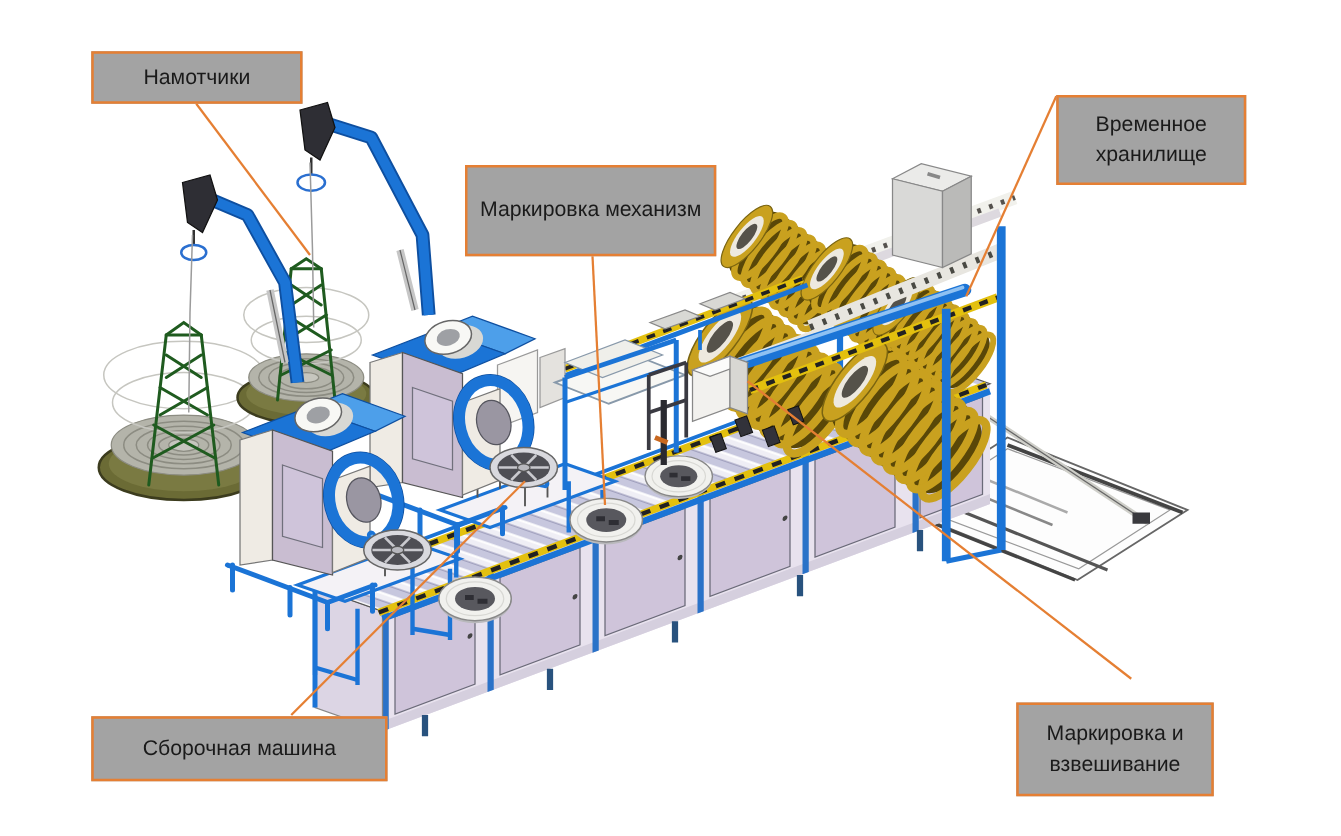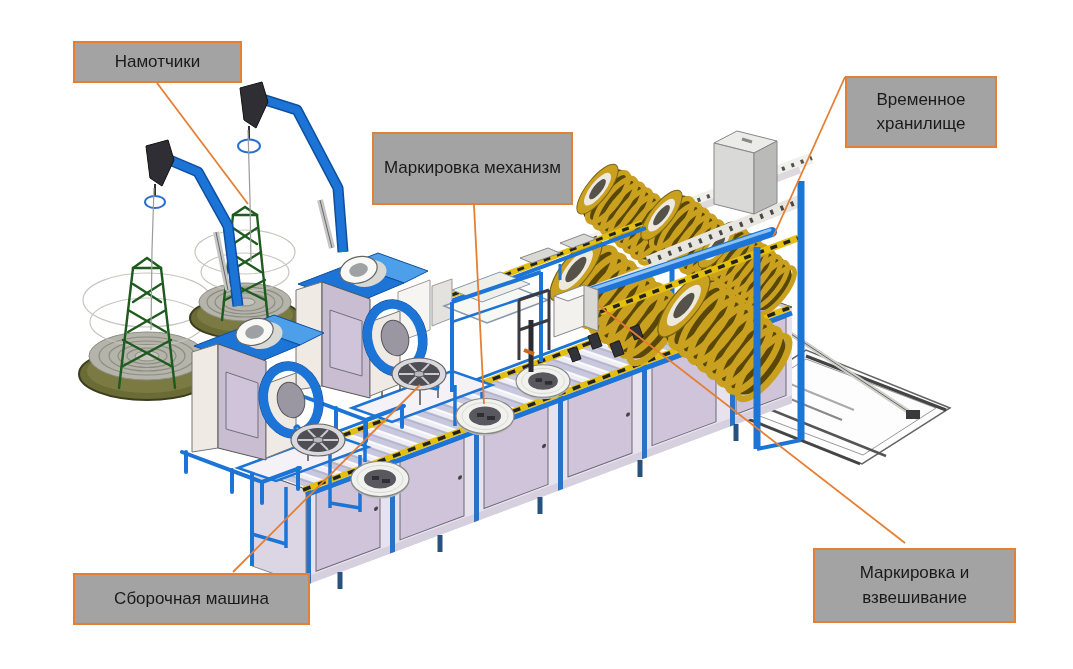--- a/index.html
+++ b/index.html
@@ -375,17 +375,17 @@
 </div>
 <div class="callout" style="left:372px;top:132px;width:201px;height:73px;">
   <span>Маркировка механизм</span>
 </div>
 <div class="callout" style="left:845px;top:40px;width:152px;height:72px;margin-top:36px;">
   <span>Временное хранилище</span>
 </div>
 <div class="callout" style="left:73px;top:573px;width:237px;height:52px;">
   <span>Сборочная машина</span>
 </div>
-<div class="callout" style="left:813px;top:548px;width:203px;height:75px;">
+<div class="callout" style="left:813px;top:562px;width:158px;height:75px;">
   <span>Маркировка и взвешивание</span>
 </div>
 
 </div>
 
 </body></html>

